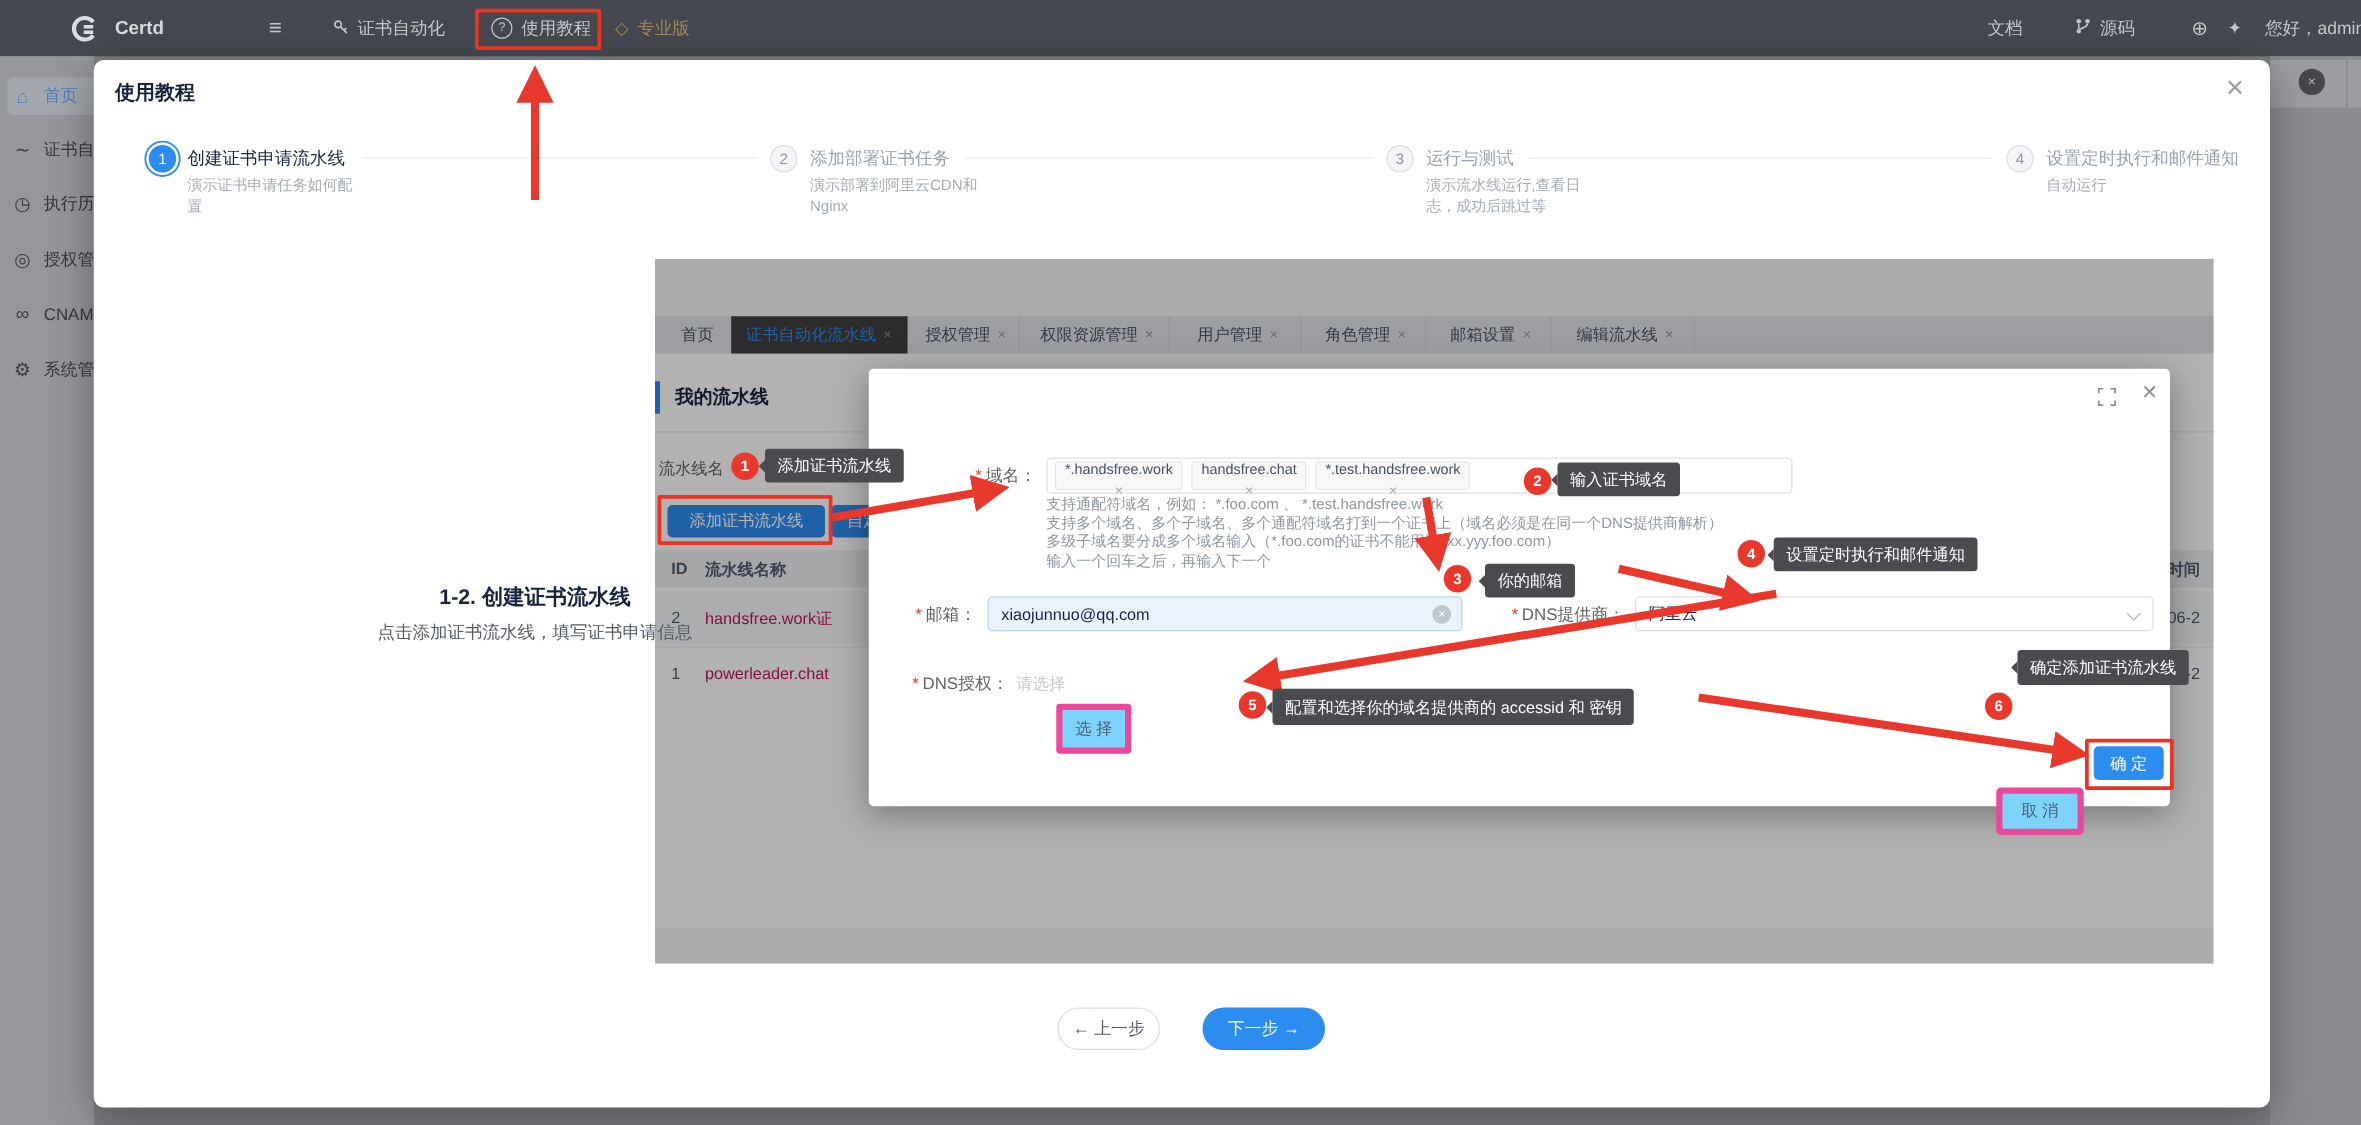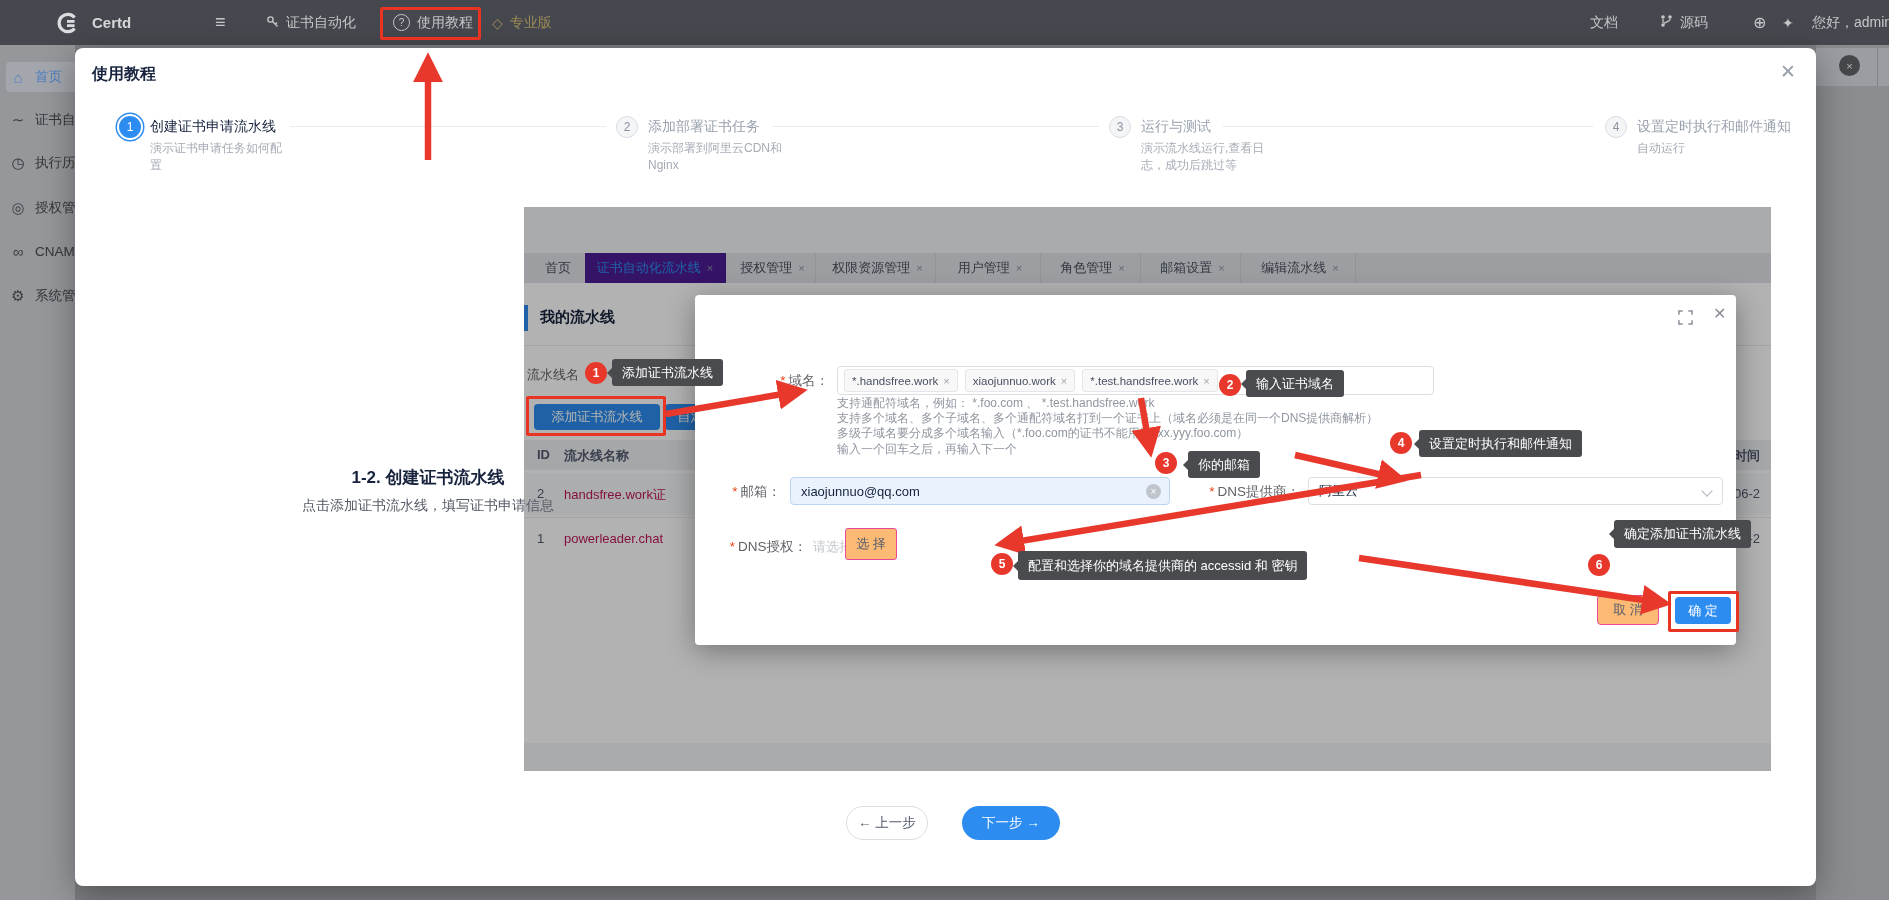--- a/index.html
+++ b/index.html
@@ -41,21 +41,21 @@
   .navbtn{height:34px;border-radius:17px;display:flex;align-items:center;justify-content:center;font-size:13.5px;}
   .prev{left:846px;top:806px;width:82px;background:#fff;border:1px solid #dcdee2;color:#515a6e;}
   .next{left:962px;top:806px;width:98px;background:#2d8cf0;color:#fff;}
   
   .shot{left:524px;top:207px;width:1247px;height:564px;background:#fff;z-index:11;overflow:hidden;}
   .sh-topband{left:0;top:0;width:1247px;height:46px;background:#f4f5f6;}
   .sh-tabbar{left:0;top:46px;width:1247px;height:30px;background:#e0e3e8;}
   .sh-tab{position:absolute;top:46px;height:30px;display:flex;align-items:center;justify-content:center;gap:6px;
           font-size:13px;color:#49505e;border-right:1px solid rgba(0,0,0,.07);white-space:nowrap;}
   .sh-tab .x{font-size:11px;color:#8d93a0;}
-  .sh-tab.on{background:#4c1d95;color:#2d8cf0;}
+  .sh-tab.on{background:#404040;color:#2d8cf0;}
   .sh-content{left:0;top:76px;width:1247px;height:460px;background:#fff;}
   .accent{left:0;top:98px;width:4px;height:26px;background:#2d8cf0;}
   .ptitle{left:16px;top:101px;font-size:15px;font-weight:bold;color:#17233d;}
   .pdivider{left:0;top:138px;width:1247px;height:1px;background:#e8eaec;}
   .flabel{left:3px;top:159px;font-size:13px;color:#606266;}
   .bluebtn{background:#2d8cf0;color:#fff;border-radius:4px;display:flex;align-items:center;justify-content:center;
            font-size:13px;white-space:nowrap;overflow:hidden;}
   .th{left:0;top:233px;width:1247px;height:30px;background:#eef0f3;color:#515a6e;font-size:13px;font-weight:bold;}
   .tr2{left:0;top:266px;width:1247px;height:42px;background:#f7f8fa;}
   .tr1{left:0;top:310px;width:1247px;height:42px;background:#fff;border-top:1px solid #eceef1;}
@@ -64,33 +64,33 @@
   .sh-botband{left:0;top:536px;width:1247px;height:28px;background:#f4f5f6;}
   .sh-dim{left:0;top:0;width:1247px;height:564px;background:rgba(0,0,0,.30);z-index:5;}
   
   .dialog{left:695px;top:295px;width:1041px;height:350px;background:#fff;border-radius:4px;
           box-shadow:0 6px 28px rgba(0,0,0,.35);z-index:13;}
   .dlabel{position:absolute;font-size:13.5px;color:#606266;text-align:right;white-space:nowrap;}
   .star{color:#ed4014;margin-right:3px;}
   .dinput{position:absolute;border:1px solid #dcdee2;border-radius:4px;background:#fff;box-sizing:border-box;}
   .dtags{display:flex;align-items:center;padding:0 6px;gap:7px;}
   .chip{display:inline-flex;align-items:center;gap:5px;height:21px;padding:0 7px;background:#f8f8f9;
-        border:1px solid #e4e6ea;border-radius:3px;font-size:11.5px;color:#495060;white-space:nowrap;}
+        border:1px solid #e4e6ea;border-radius:3px;font-size:11.5px;color:#495060;white-space:nowrap;flex-direction:column;}
   .chip .x{color:#a0a4ab;font-size:11px;}
   .help{position:absolute;left:142px;top:101px;font-size:12px;color:#8f96a0;line-height:15.2px;white-space:nowrap;}
   .email{background:#e9f2fd;border-color:#bad4f2;display:flex;align-items:center;padding:0 10px;
          font-size:13px;color:#17233d;}
   .clearic{position:absolute;right:8px;width:15px;height:15px;border-radius:50%;background:#c0c4cc;color:#fff;
            font-size:10px;display:flex;align-items:center;justify-content:center;}
   .sel{display:flex;align-items:center;padding:0 10px;font-size:13px;color:#17233d;}
   .chev{position:absolute;right:11px;top:9px;width:7px;height:7px;border-right:1.6px solid #b0b4bb;
         border-bottom:1.6px solid #b0b4bb;transform:rotate(45deg);}
   .ghost{font-size:13px;color:#c3c7cd;white-space:nowrap;}
-  .smallbtn{position:absolute;border:1px solid #ec4899;border-radius:3px;background:#fdba74;color:#515a6e;
-            font-size:13px;display:flex;align-items:center;justify-content:center;}
+  .smallbtn{position:absolute;border:5px solid #ec4899;border-radius:3px;background:#7dd3fc;color:#515a6e;
+            font-size:13px;display:flex;align-items:center;justify-content:center;margin-top:35px;}
   .cancel{left:902px;top:300px;width:60px;height:28px;border-radius:4px;}
   .confirm{left:980px;top:302px;width:56px;height:27px;background:#2d8cf0;color:#fff;border:none;border-radius:4px;
            display:flex;align-items:center;justify-content:center;font-size:13px;position:absolute;}
   
   .redbox{border:3px solid #ea3323;border-radius:2px;z-index:50;}
   .badge{width:22px;height:22px;border-radius:50%;background:#e8382c;color:#fff;font-size:12px;font-weight:bold;
          display:flex;align-items:center;justify-content:center;z-index:51;}
   .tip{background:#4a4b4f;color:#fff;font-size:13px;border-radius:3px;padding:0 10px;display:flex;
        align-items:center;white-space:nowrap;z-index:51;}
   .tip::before{content:"";position:absolute;left:-5px;top:50%;margin-top:-5px;border:5px solid transparent;
@@ -271,21 +271,21 @@
 
     <div class="dlabel" style="left:40px;top:77px;width:94px;">
       <span class="star">*</span><span>域名：</span>
     </div>
     <div class="dinput dtags" style="left:142px;top:71px;width:597px;height:29px;">
       <span class="chip">
         <span>*.handsfree.work</span>
         <span class="x">×</span>
       </span>
       <span class="chip">
-        <span>xiaojunnuo.work</span>
+        <span>handsfree.chat</span>
         <span class="x">×</span>
       </span>
       <span class="chip">
         <span>*.test.handsfree.work</span>
         <span class="x">×</span>
       </span>
     </div>
     <div class="help">
       <div>支持通配符域名，例如： *.foo.com 、 *.test.handsfree.work</div>
       <div>支持多个域名、多个子域名、多个通配符域名打到一个证书上（域名必须是在同一个DNS提供商解析）</div>

